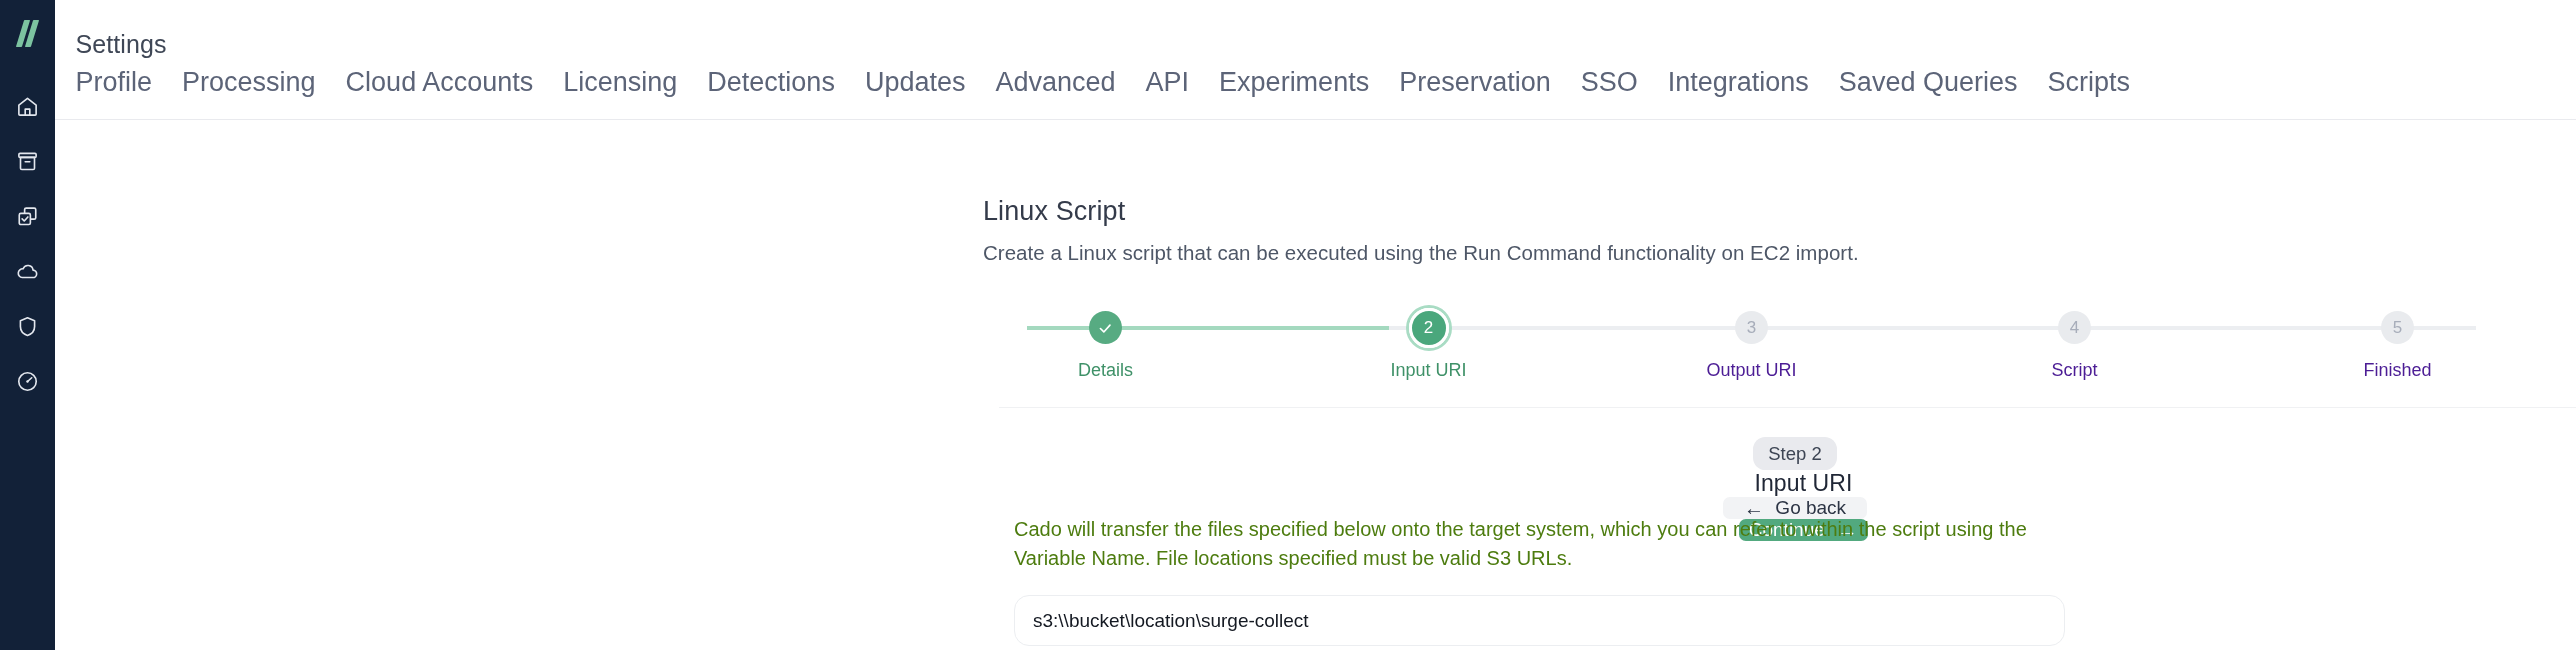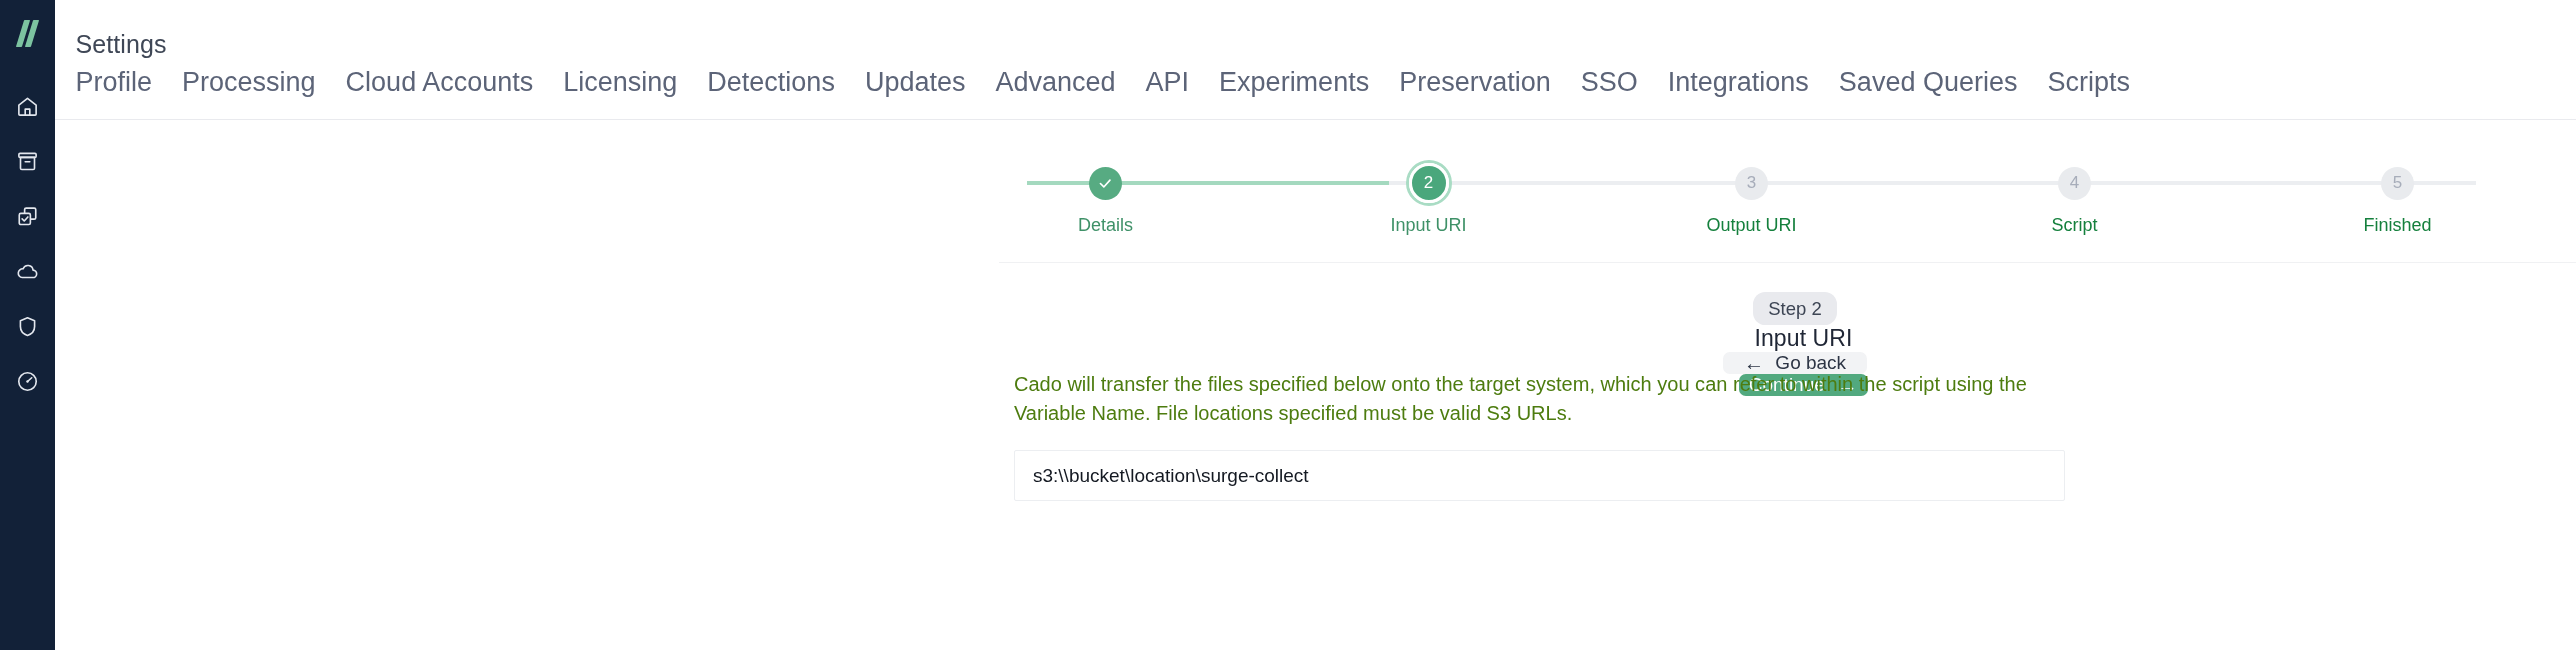--- a/index.html
+++ b/index.html
@@ -223,21 +223,21 @@
     width: 16.4px; height: 16.4px;
     display:block;
   }
   .step-label {
     margin-top: 9px;
     font-size: 18px;
     line-height: 20.5px;
     white-space: nowrap;
   }
   .step-label.green { color: #3f9168; }
-  .step-label.gray  { color: #15803d; }
+  .step-label.gray  { color: #4c1d95; }
 
   
   .divider {
     margin-top: 27px;
     margin-left: 15.7px;
     width: 1578px;
     height: 1.4px;
     background: #f0f1f3;
   }
 
@@ -306,21 +306,21 @@
     line-height: 29px;
     color: #4d7c0f;
     letter-spacing: 0.01px;
   }
   .text-input {
     margin-top: 22px;
     margin-left: 31px;
     width: 1051px;
     height: 51px;
     border: 1.4px solid #eceef1;
-    border-radius: 2px;
+    border-radius: 15px;
     background: #ffffff;
     font-size: 19px;
     color: #141922;
     padding: 0 18px;
     font-family: "Liberation Sans", sans-serif;
     outline: none;
   }
 </style>
 </head>
 <body>
@@ -408,20 +408,22 @@
       <span class="tab">SSO</span>
       <span class="tab">Integrations</span>
       <span class="tab">Saved Queries</span>
       <span class="tab">Scripts</span>
     </nav>
   </header>
 
   <main class="main">
     <div class="content">
 
+      <h2 class="section-title">Linux Script</h2>
+      <p class="section-sub">Create a Linux script that can be executed using the Run Command functionality on EC2 import.</p>
 
       
       <div class="stepper">
         <div class="stepper-track">
           <span class="seg done"></span>
           <span class="seg todo"></span>
           <span class="seg todo"></span>
           <span class="seg todo"></span>
         </div>
 

